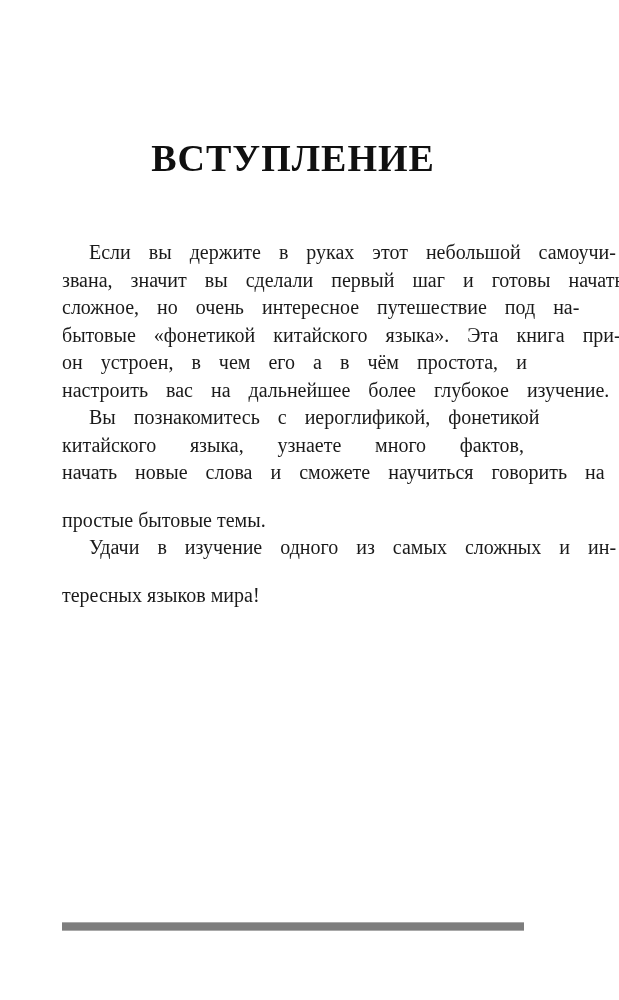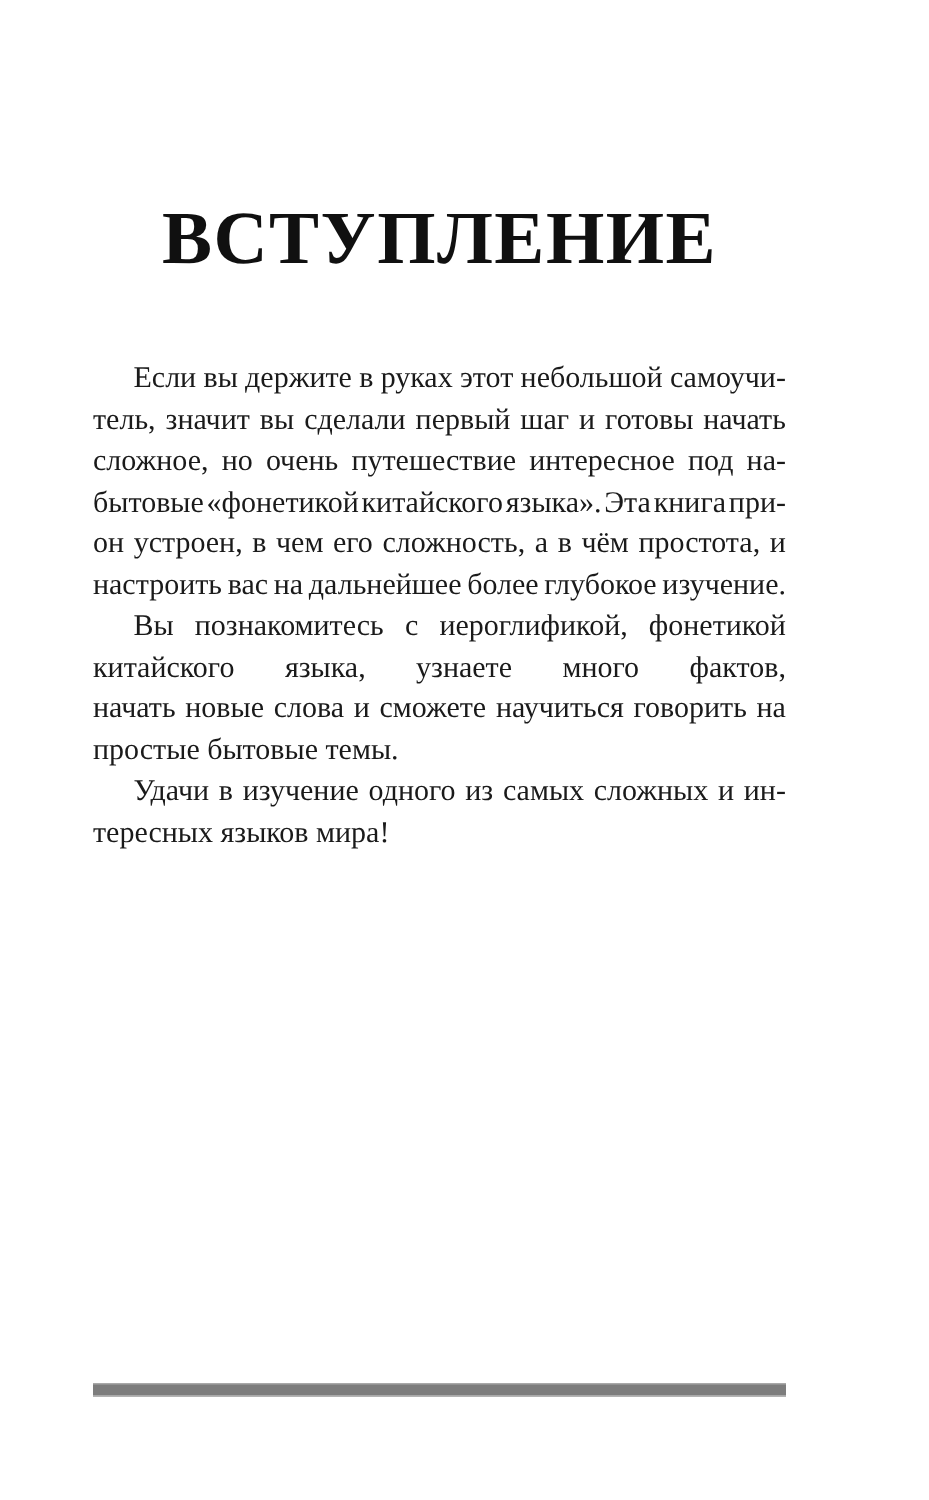--- a/index.html
+++ b/index.html
@@ -18,21 +18,21 @@
     position: absolute;
     inset: 0;
   }
   .title {
     position: absolute;
     left: 62px;
     top: 139px;
     width: 462px;
     margin: 0;
     text-align: center;
-    font-size: 50px;
+    font-size: 38px;
     line-height: 38px;
     font-weight: bold;
     letter-spacing: 1px;
     color: var(--title, #101010);
     font-family: "Liberation Serif", serif;
   }
   .article {
     position: absolute;
     left: 62px;
     top: 239px;
@@ -42,27 +42,29 @@
   }
   .line {
     box-sizing: border-box;
     width: 100%;
     height: 27.5px;
     line-height: 27.5px;
   }
   .line.j {
     display: flex;
     justify-content: space-between;
+    gap: 18px;
   }
   .line.j span {
     display: inline-block;
     white-space: pre;
   }
   .line.plain {
     white-space: nowrap;
+    margin-top: 20px;
   }
   .line.indent {
     padding-left: 27px;
   }
   .divider {
     position: absolute;
     left: 62px;
     top: 922px;
     width: 462px;
     height: 9px;
@@ -83,55 +85,54 @@
         <span>Если</span>
         <span>вы</span>
         <span>держите</span>
         <span>в</span>
         <span>руках</span>
         <span>этот</span>
         <span>небольшой</span>
         <span>самоучи-</span>
       </div>
       <div class="line j">
-        <span>тель,</span>
+        <span>звана,</span>
         <span>значит</span>
         <span>вы</span>
         <span>сделали</span>
         <span>первый</span>
         <span>шаг</span>
         <span>и</span>
         <span>готовы</span>
         <span>начать</span>
       </div>
       <div class="line j">
         <span>сложное,</span>
         <span>но</span>
         <span>очень</span>
+        <span>интересное</span>
         <span>путешествие</span>
-        <span>интересное</span>
         <span>под</span>
         <span>на-</span>
       </div>
       <div class="line j">
         <span>бытовые</span>
         <span>«фонетикой</span>
         <span>китайского</span>
         <span>языка».</span>
         <span>Эта</span>
         <span>книга</span>
         <span>при-</span>
       </div>
       <div class="line j">
         <span>он</span>
         <span>устроен,</span>
         <span>в</span>
         <span>чем</span>
         <span>его</span>
-        <span>сложность,</span>
         <span>а</span>
         <span>в</span>
         <span>чём</span>
         <span>простота,</span>
         <span>и</span>
       </div>
       <div class="line j">
         <span>настроить</span>
         <span>вас</span>
         <span>на</span>

